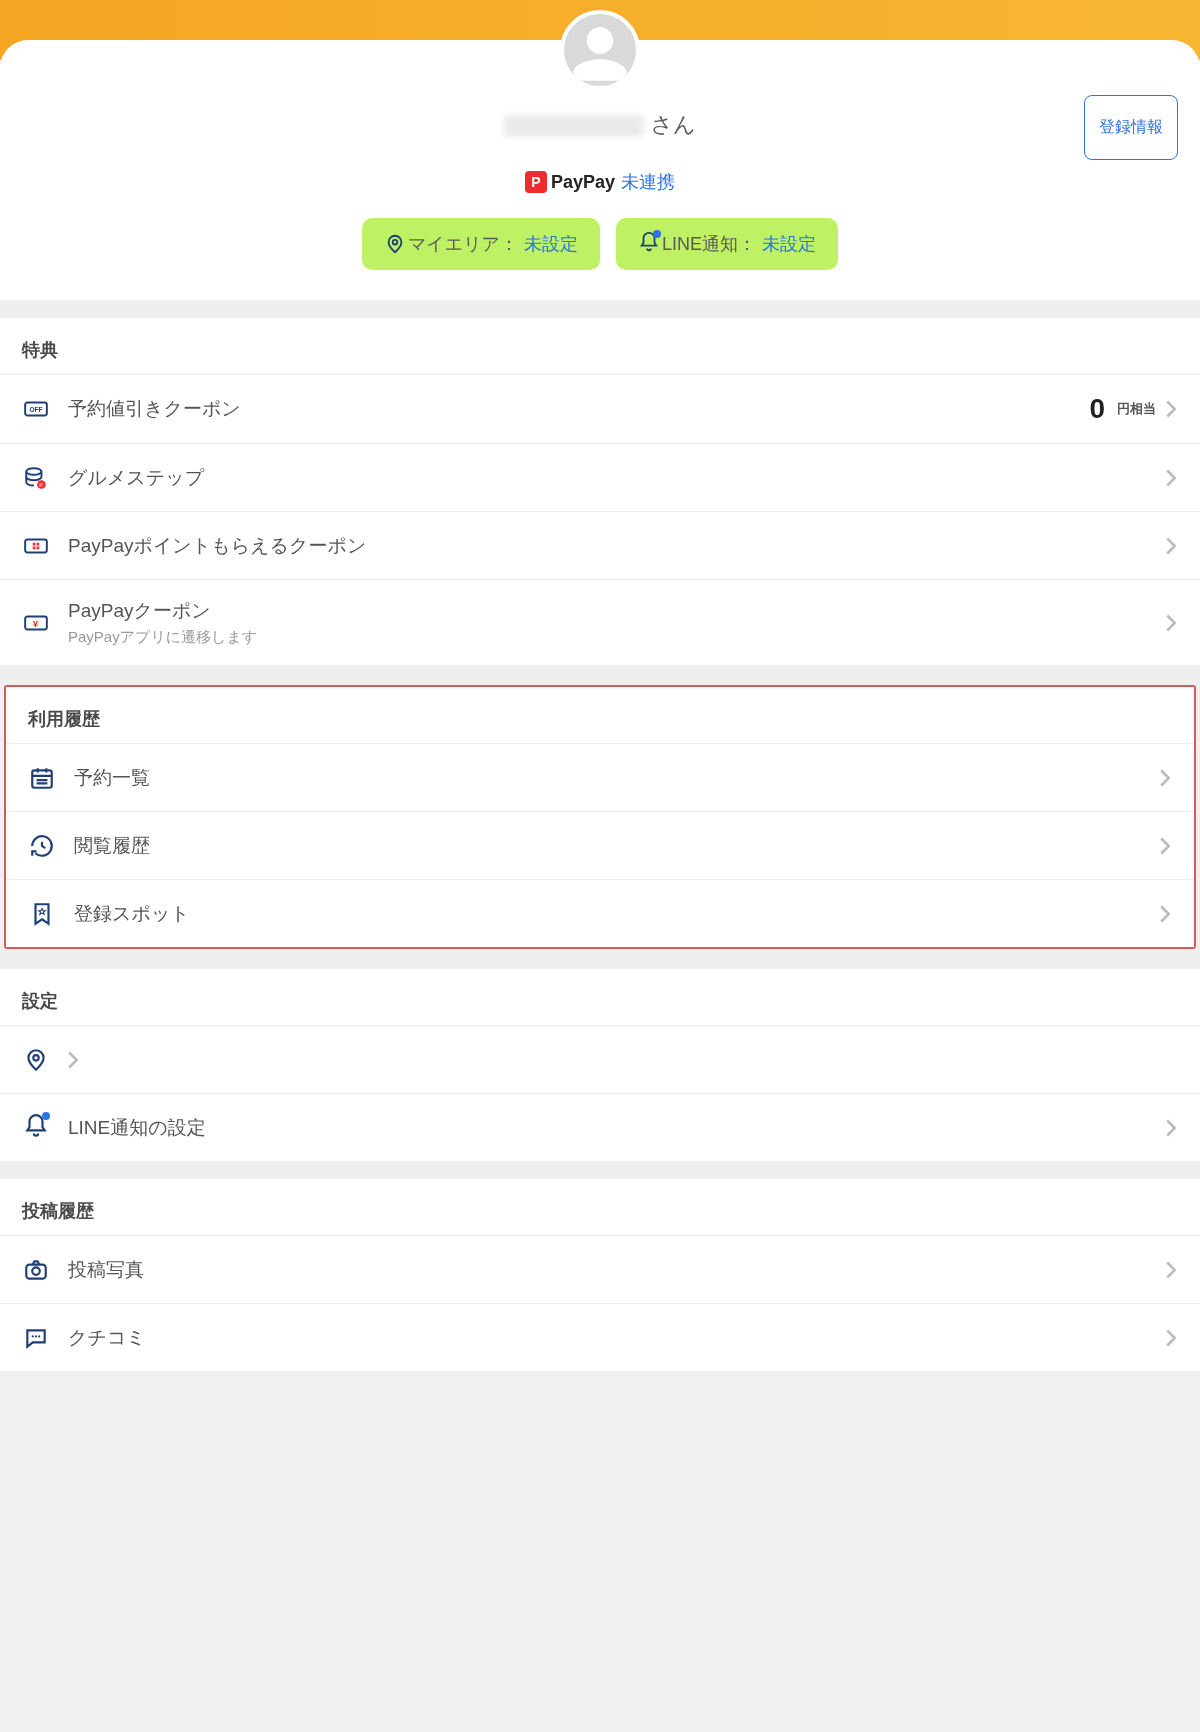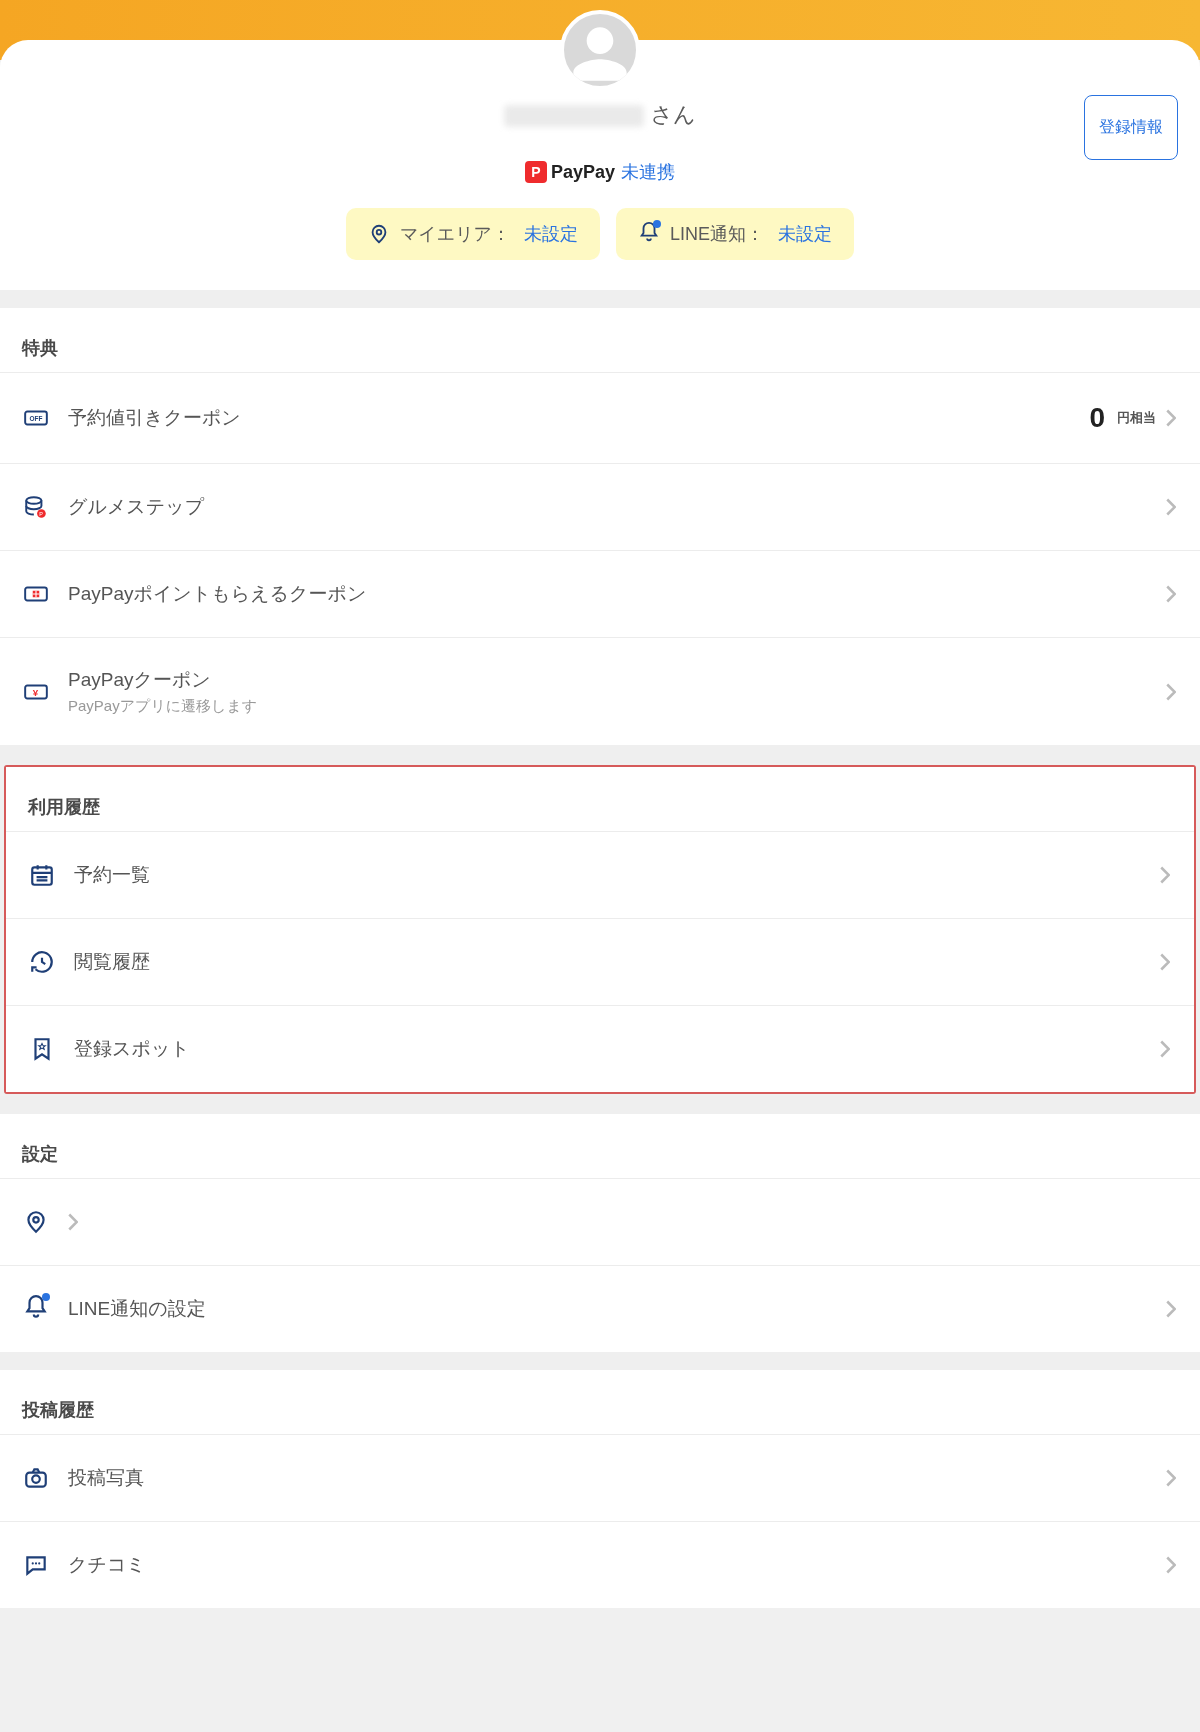--- a/index.html
+++ b/index.html
@@ -42,21 +42,21 @@
     border: 1.5px solid #2a73e0;
     color: #2a73e0;
     background: #fff;
     border-radius: 8px;
     padding: 21px 14px;
     font-size: 16px;
     font-weight: 500;
     cursor: pointer;
   }
   .username-row {
-    margin-top: 10px;
+    margin-top: 20px;
     font-size: 22px;
     color: #5a5a5a;
   }
   .username-blur {
     display: inline-block;
     width: 140px;
     height: 22px;
     background: #eaeaea;
     filter: blur(3px);
     vertical-align: middle;
@@ -90,46 +90,46 @@
   }
   .paypay-text { color: #222; }
   .link-text { color: #2a73e0; margin-left:4px;}
   .chips {
     margin-top: 24px;
     display: flex;
     justify-content: center;
     gap: 16px;
   }
   .chip {
-    background: #fef9c3;
+    background: #bef264;
     border-radius: 10px;
     padding: 14px 22px;
     font-size: 18px;
     color: #5a5a5a;
     display: flex;
     align-items: center;
-    gap: 10px;
+    gap: 2px;
     cursor: pointer;
   }
   .chip-icon { width: 22px; height: 22px; display:inline-flex; align-items:center; justify-content:center;}
   .chip-icon svg { width:22px; height:22px; }
   .section-gap { height: 18px; background: #efefef; }
   .section {
     background: #fff;
   }
   .section-title {
     font-size: 18px;
     font-weight: 600;
     color: #4a4a4a;
-    padding: 28px 22px 12px;
+    padding: 20px 22px 12px;
   }
   .list-item {
     display: flex;
     align-items: center;
-    padding: 29px 22px;
+    padding: 18px 22px;
     border-top: 1px solid #ececec;
     cursor: pointer;
     min-height: 68px;
   }
   .list-item:first-of-type { border-top: 1px solid #ececec; }
   .li-icon {
     width: 28px;
     height: 28px;
     margin-right: 18px;
     display:inline-flex;

